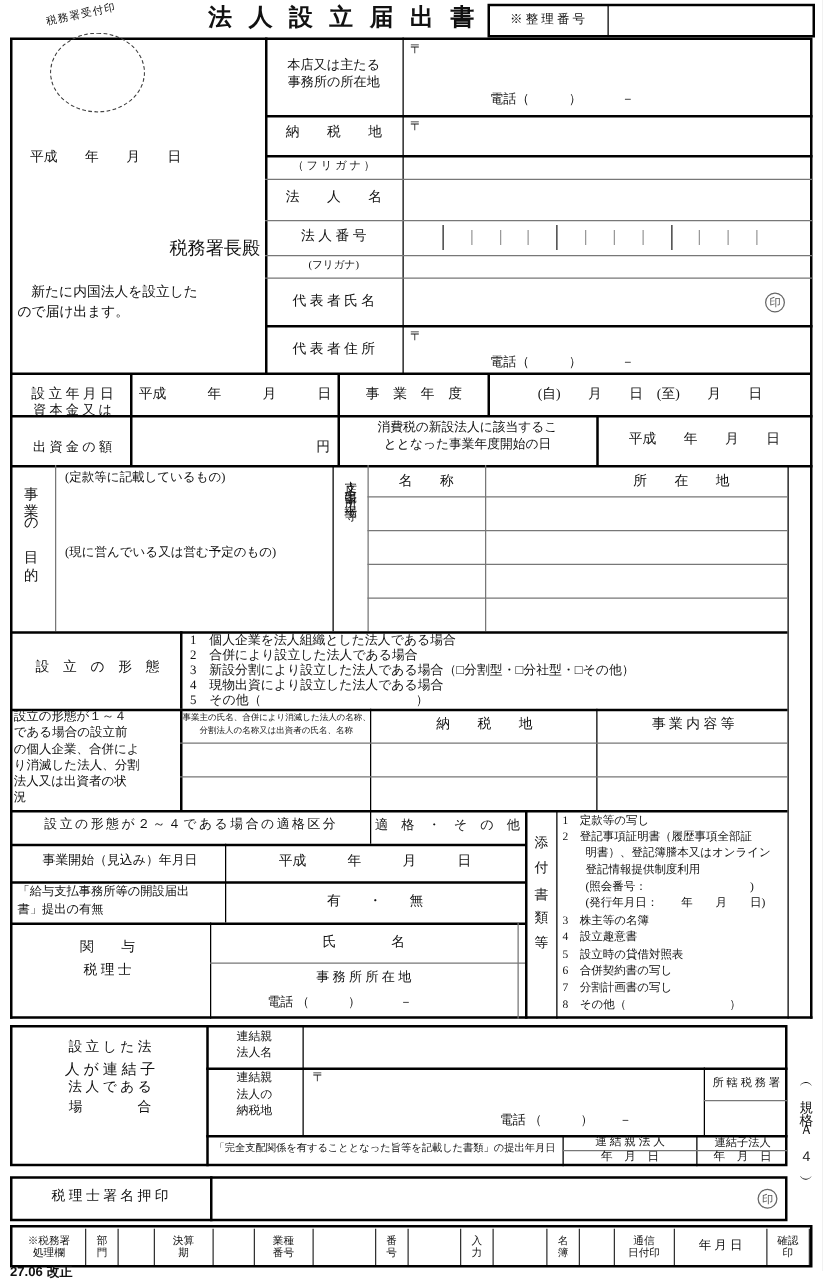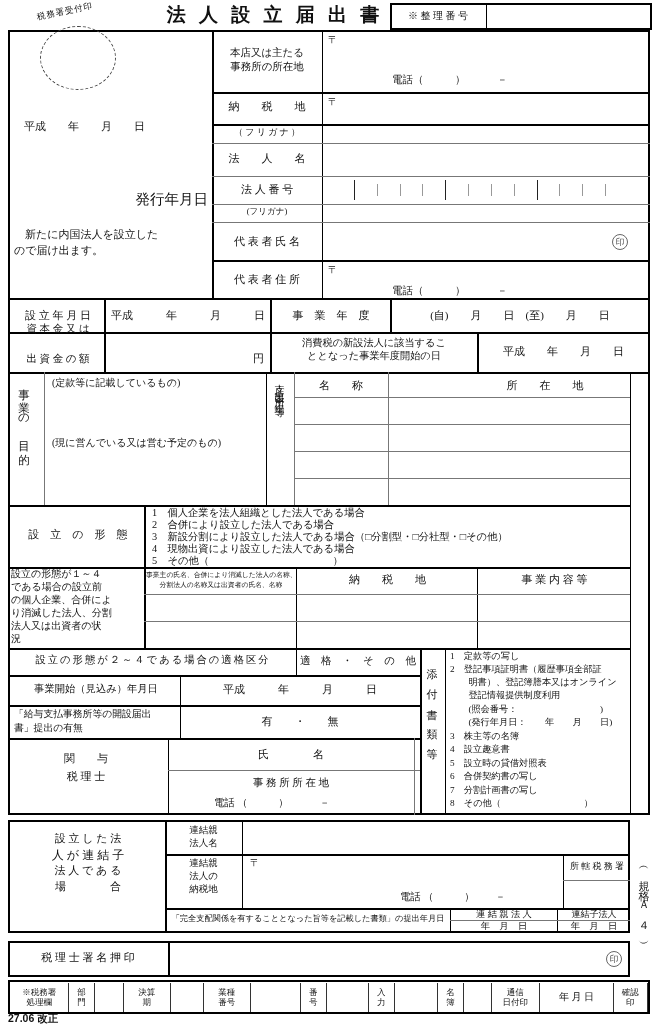--- a/index.html
+++ b/index.html
@@ -38,21 +38,21 @@
   <div class="vl" style="left:486px;top:4px;height:24px;width:1px;"></div>
   <div class="t c" style="left:392px;top:10px;width:92px;font-size:10px;">※ 整 理 番 号</div>
   <div class="in" style="left:488px;top:5px;width:160px;height:23px;"></div>
 
   <div class="bx" style="left:8px;top:30px;width:642px;height:270px;"></div>
 
   <div class="t" style="left:36px;top:2px;width:95px;font-size:8.5px;letter-spacing:1px;transform:rotate(-12deg);">税務署受付印</div>
   <div class="circle" style="left:40px;top:26px;width:74px;height:62px;"></div>
 
   <div class="t" style="left:24px;top:120px;width:140px;font-size:11px;">平成　　年　　月　　日</div>
-  <div class="t r" style="left:118px;top:190px;width:90px;font-size:14.5px;">発行年月日</div>
+  <div class="t r" style="left:118px;top:190px;width:90px;font-size:14.5px;">税務署長殿</div>
   <div class="t" style="left:14px;top:244px;width:200px;font-size:11px;">ので届け出ます。</div>
   <div class="t" style="left:14px;top:228px;width:200px;font-size:11px;">　新たに内国法人を設立した</div>
 
   <div class="vl" style="left:212px;top:30px;height:270px;"></div>
   <div class="vl" style="left:322px;top:30px;height:270px;width:1px;"></div>
   <div class="hl" style="left:212px;top:92px;width:438px;"></div>
   <div class="hl" style="left:212px;top:124px;width:438px;"></div>
   <div class="hm" style="left:212px;top:143px;width:438px;"></div>
   <div class="hm" style="left:212px;top:176px;width:438px;"></div>
   <div class="hm" style="left:212px;top:204px;width:438px;"></div>

